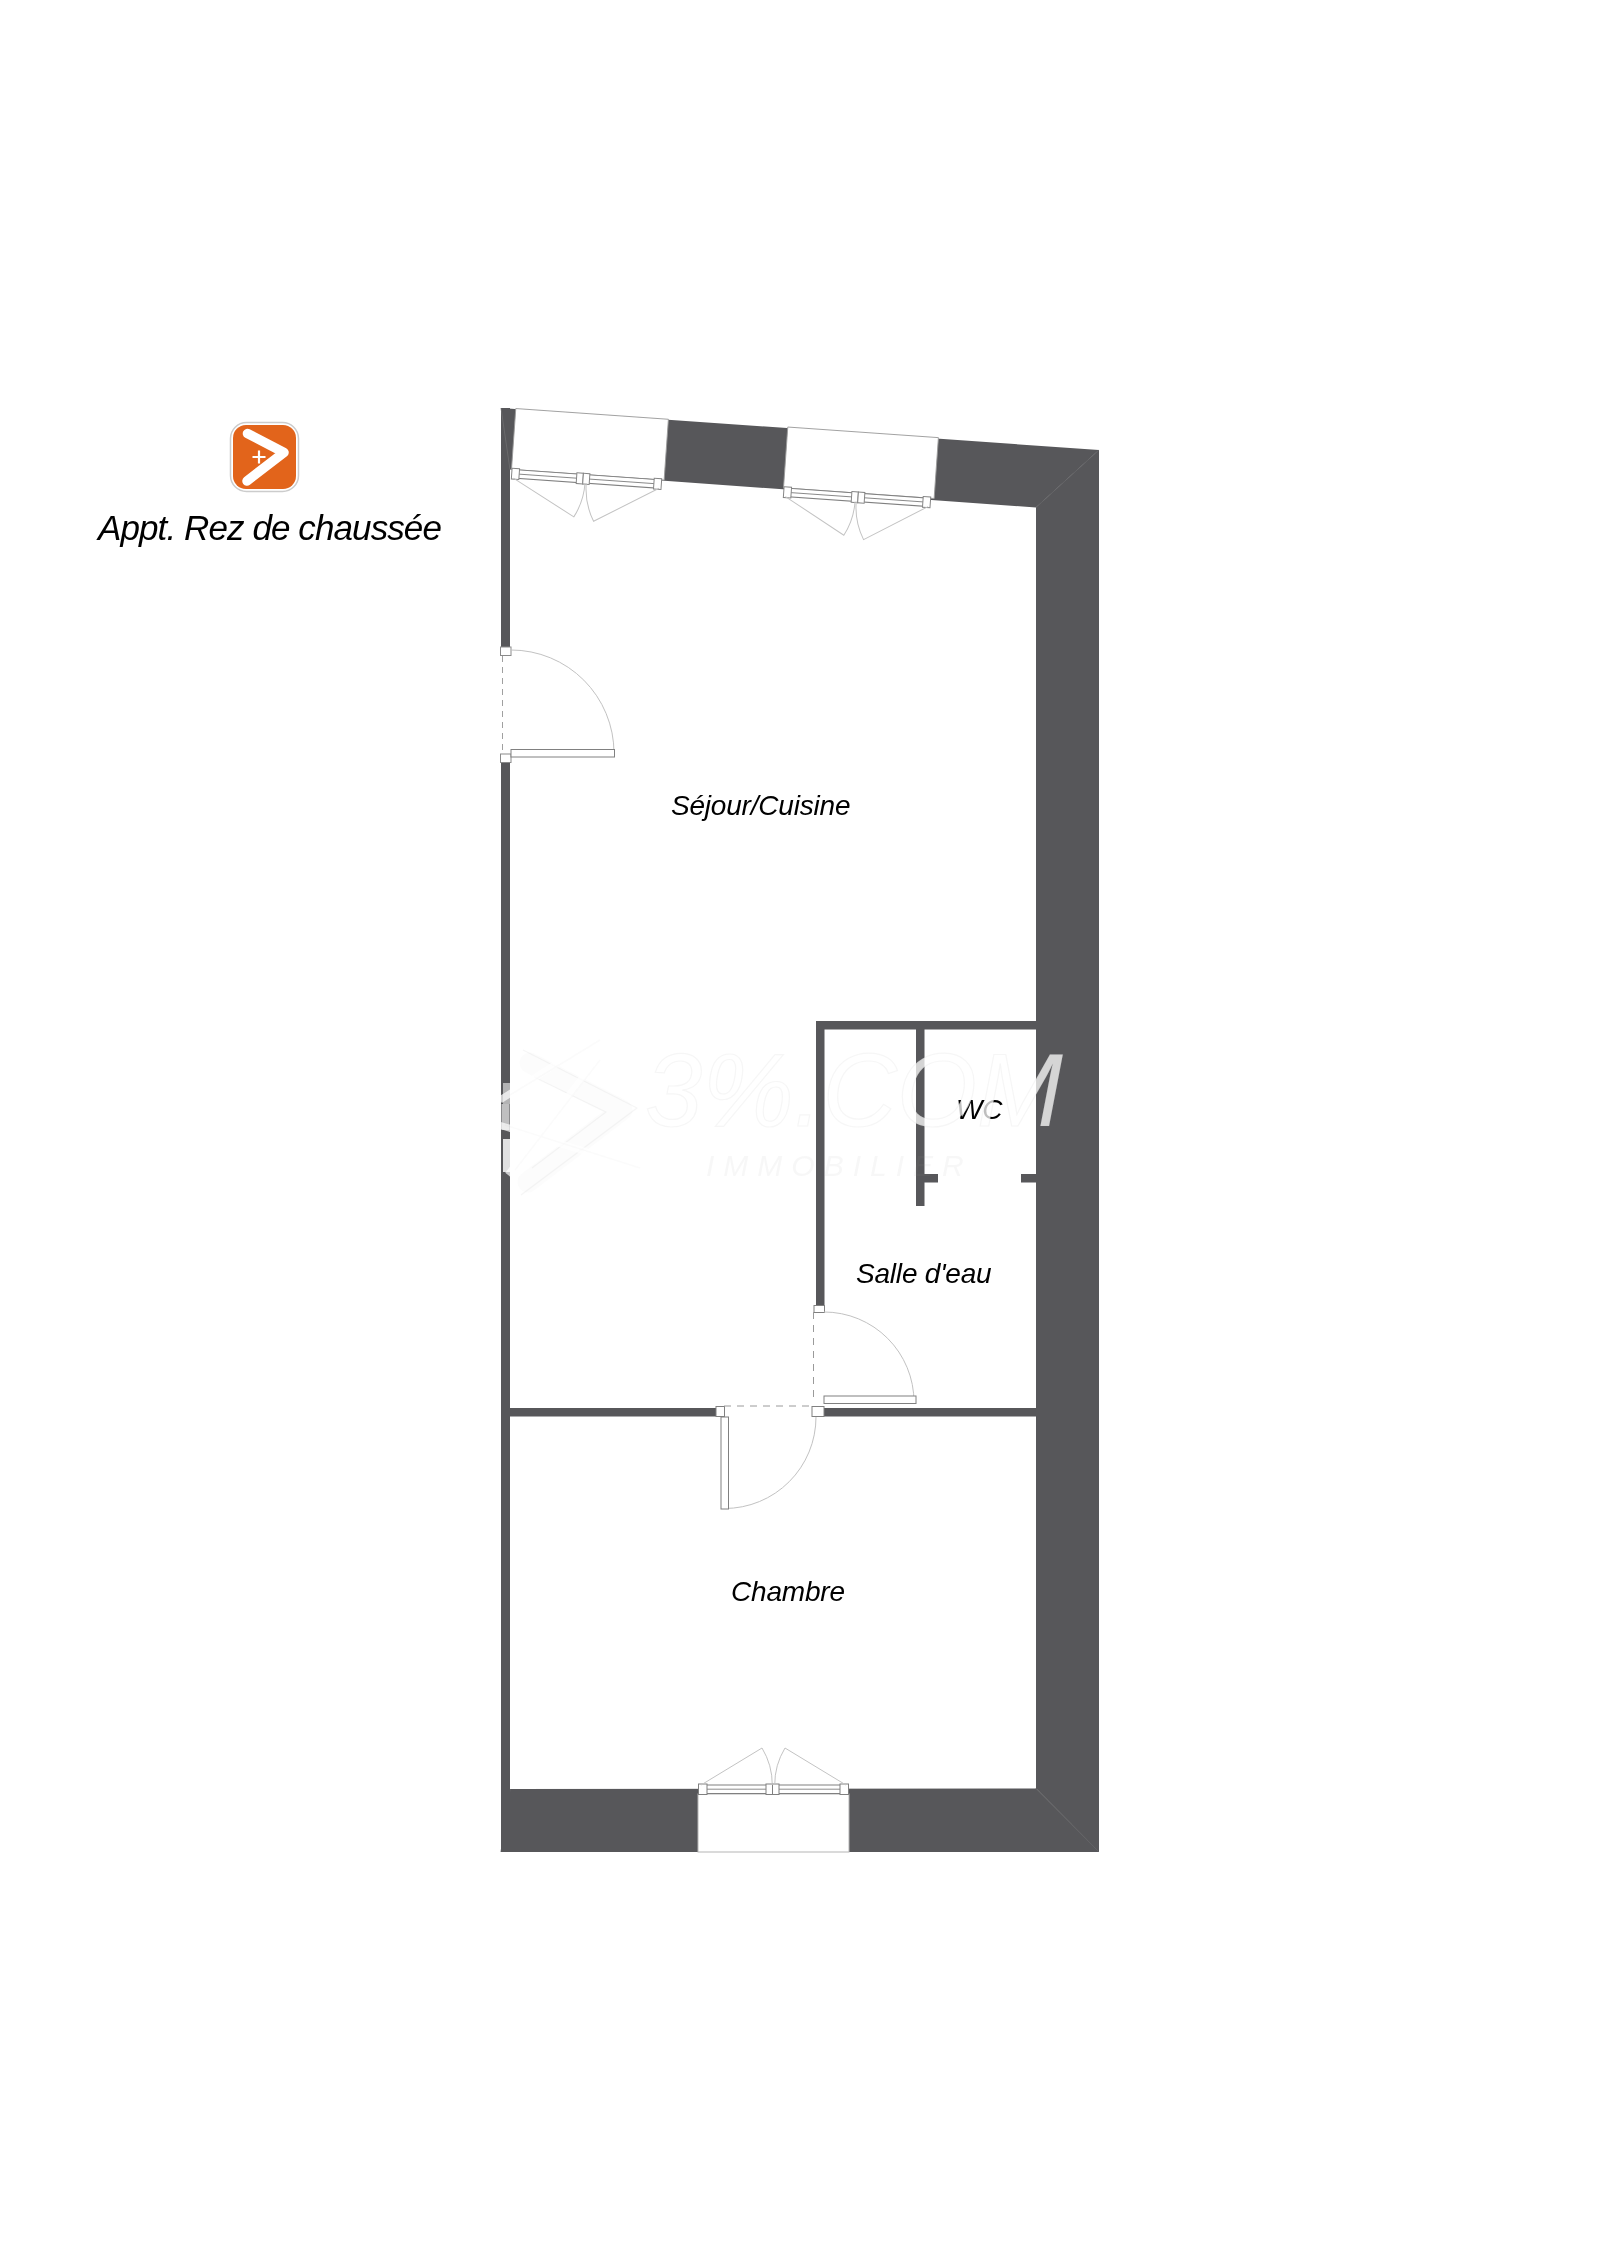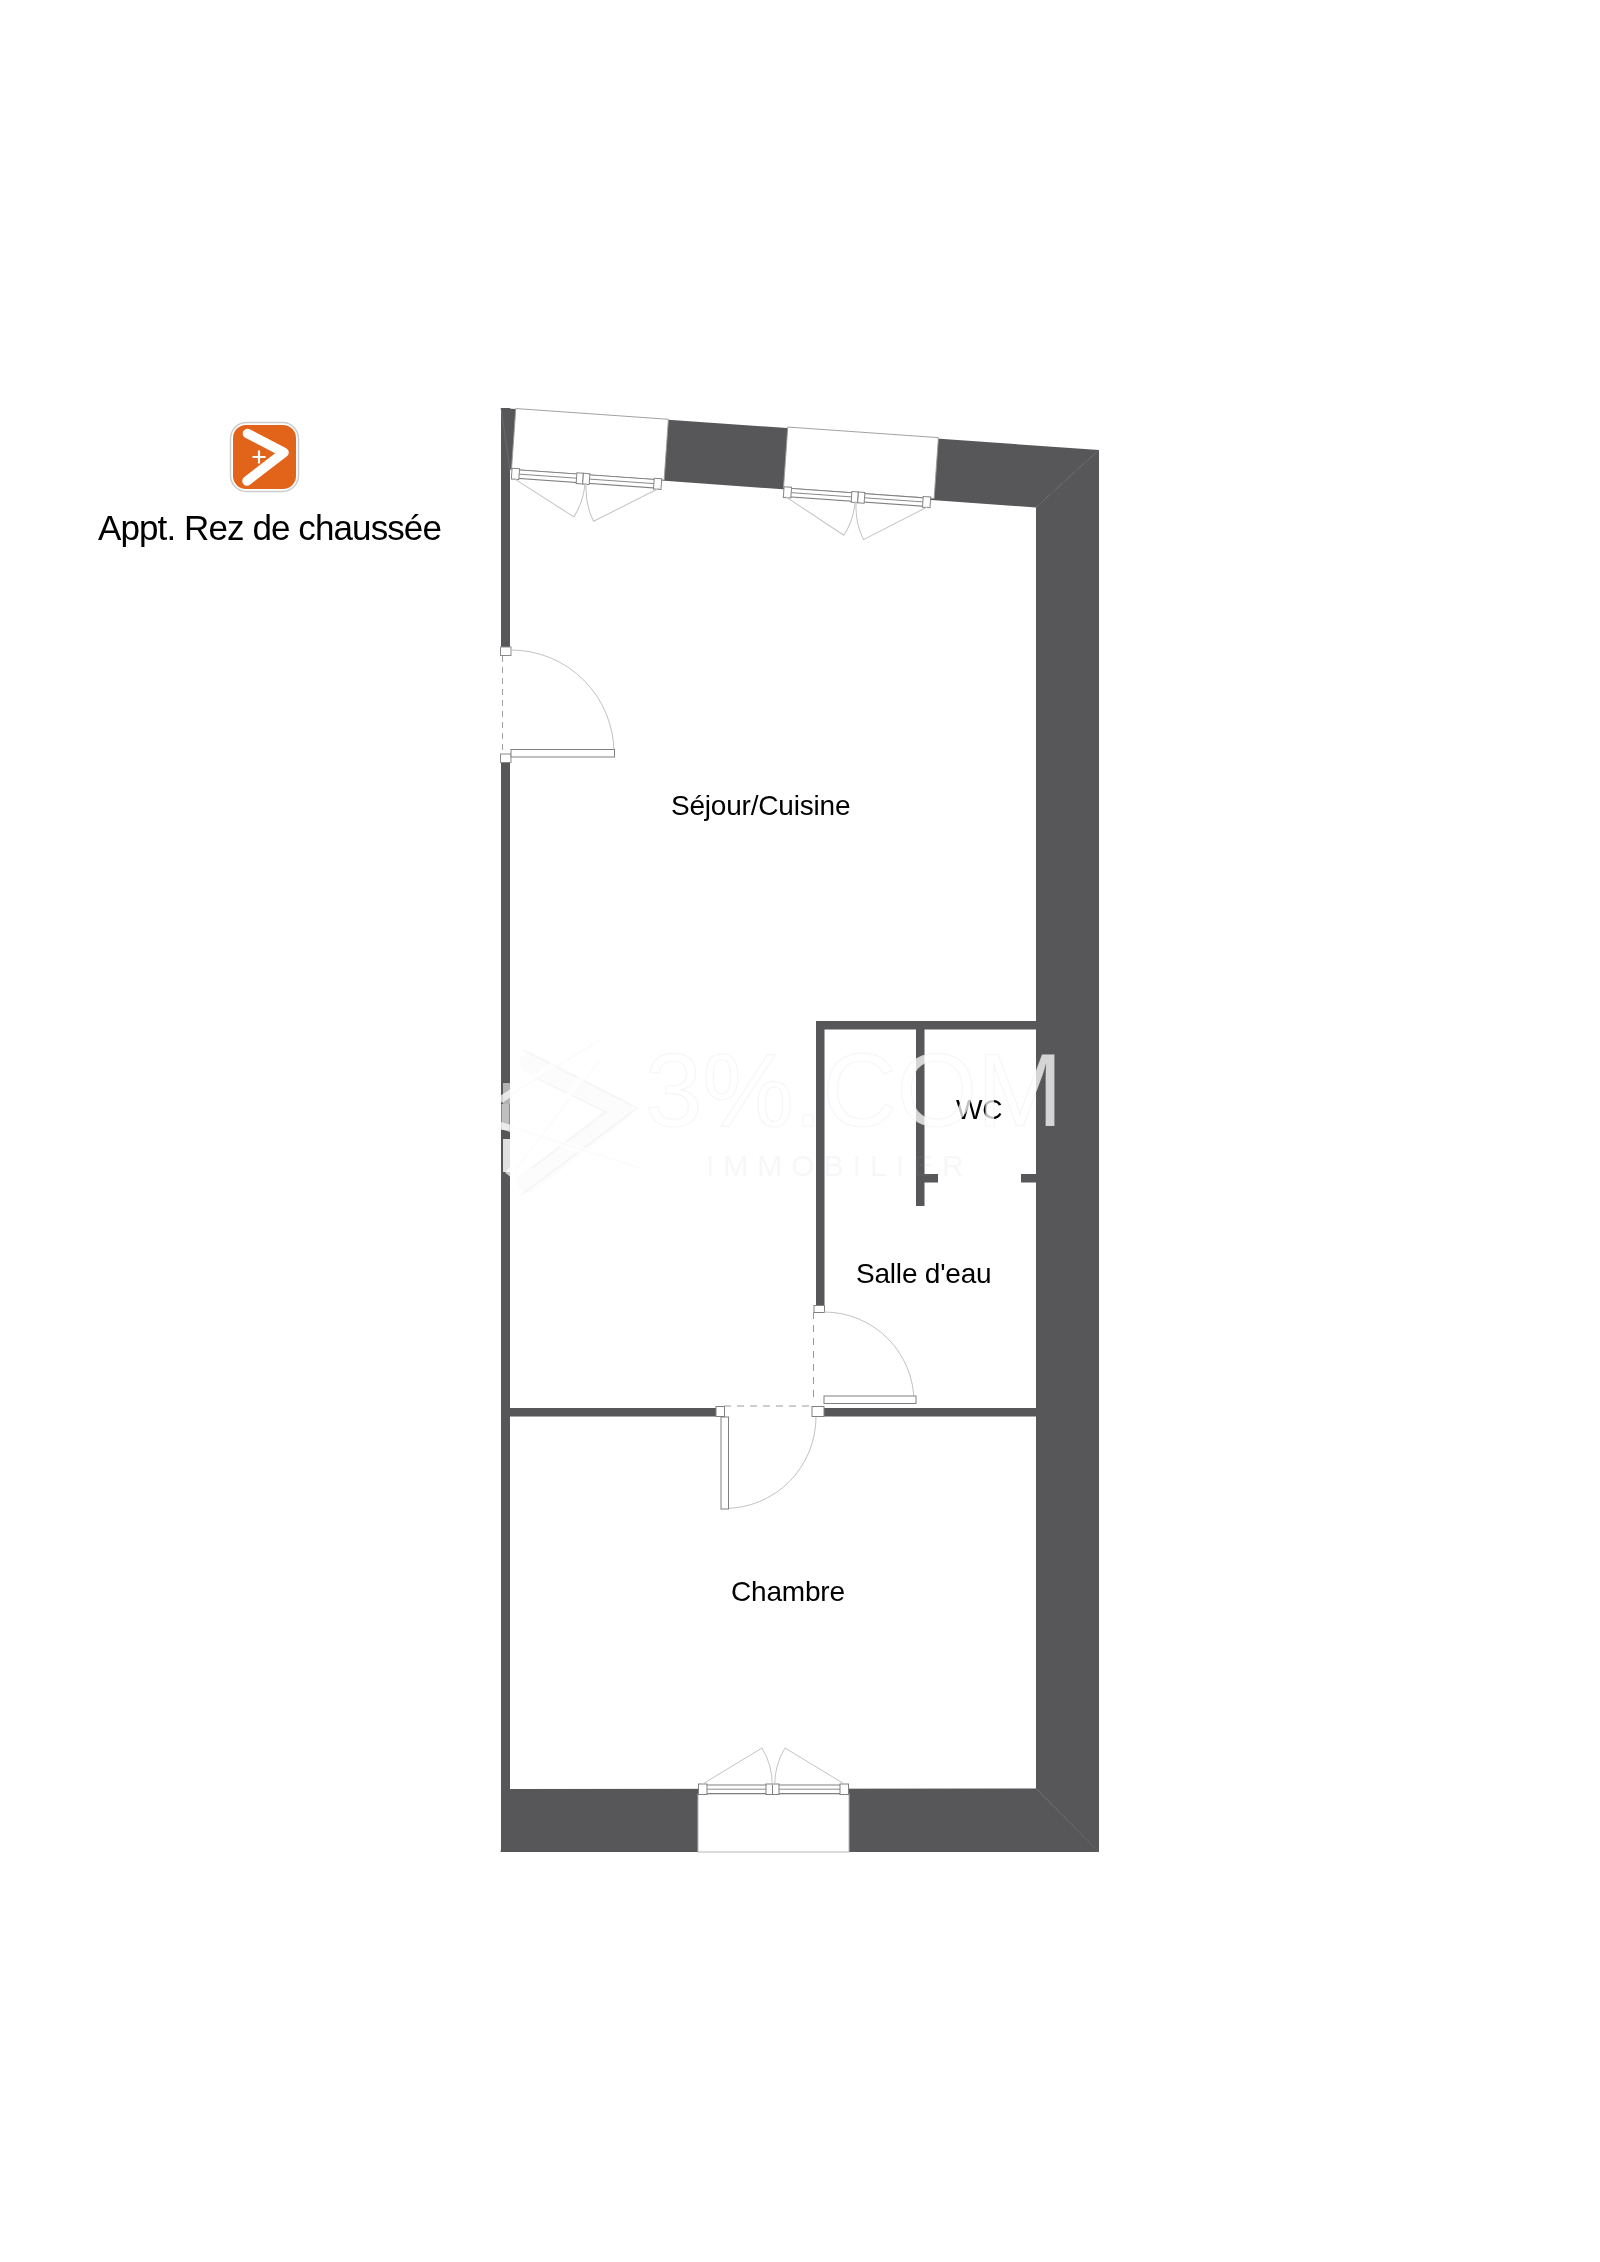--- a/index.html
+++ b/index.html
@@ -1,16 +1,16 @@
 <!DOCTYPE html>
 <html><head>
 <meta charset="utf-8">
 <style>
   html,body{margin:0;padding:0;background:#ffffff;}
-  .page{width:1600px;height:2262px;position:relative;overflow:hidden;}
+  .page{width:1600px;height:2262px;position:relative;overflow:hidden;font-style:italic;}
   svg{display:block;}
   text{font-family:"Liberation Sans", sans-serif;}
 </style>
 </head>
 <body>
 <div class="page">
 <svg width="1600" height="2262" viewBox="0 0 1600 2262" xmlns="http://www.w3.org/2000/svg">
 
   <rect x="0" y="0" width="1600" height="2262" fill="#ffffff"></rect>
 

